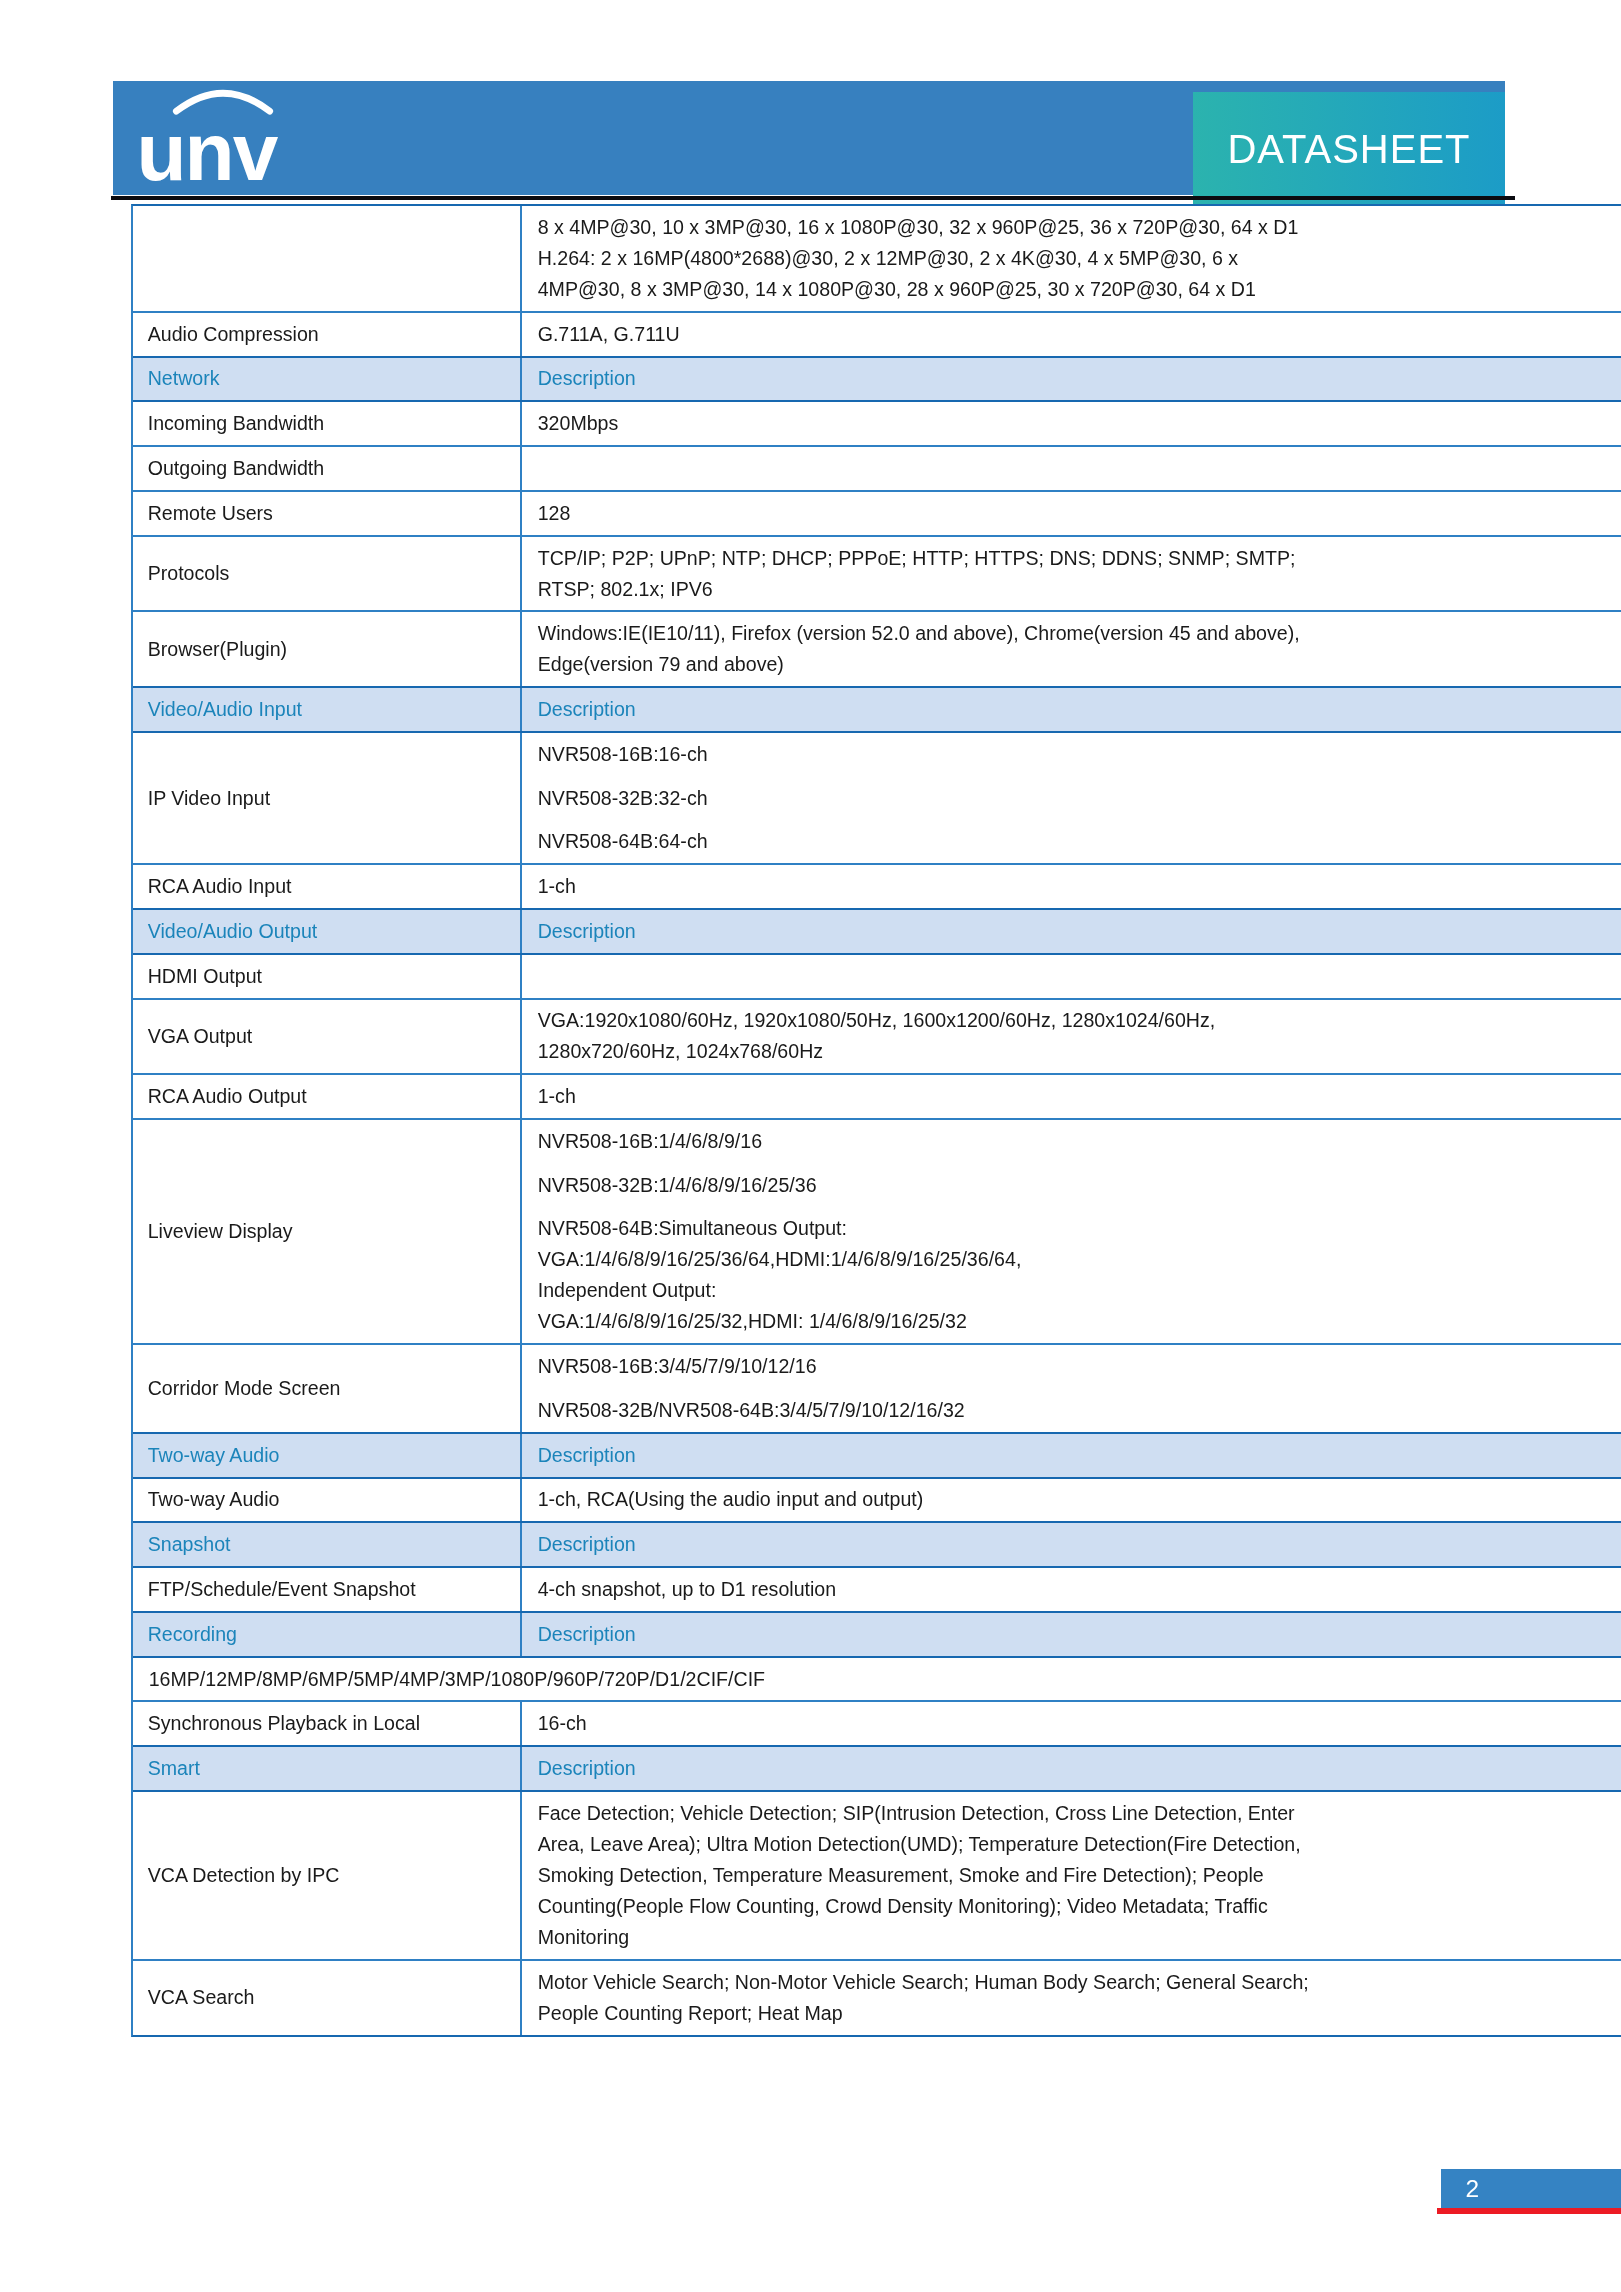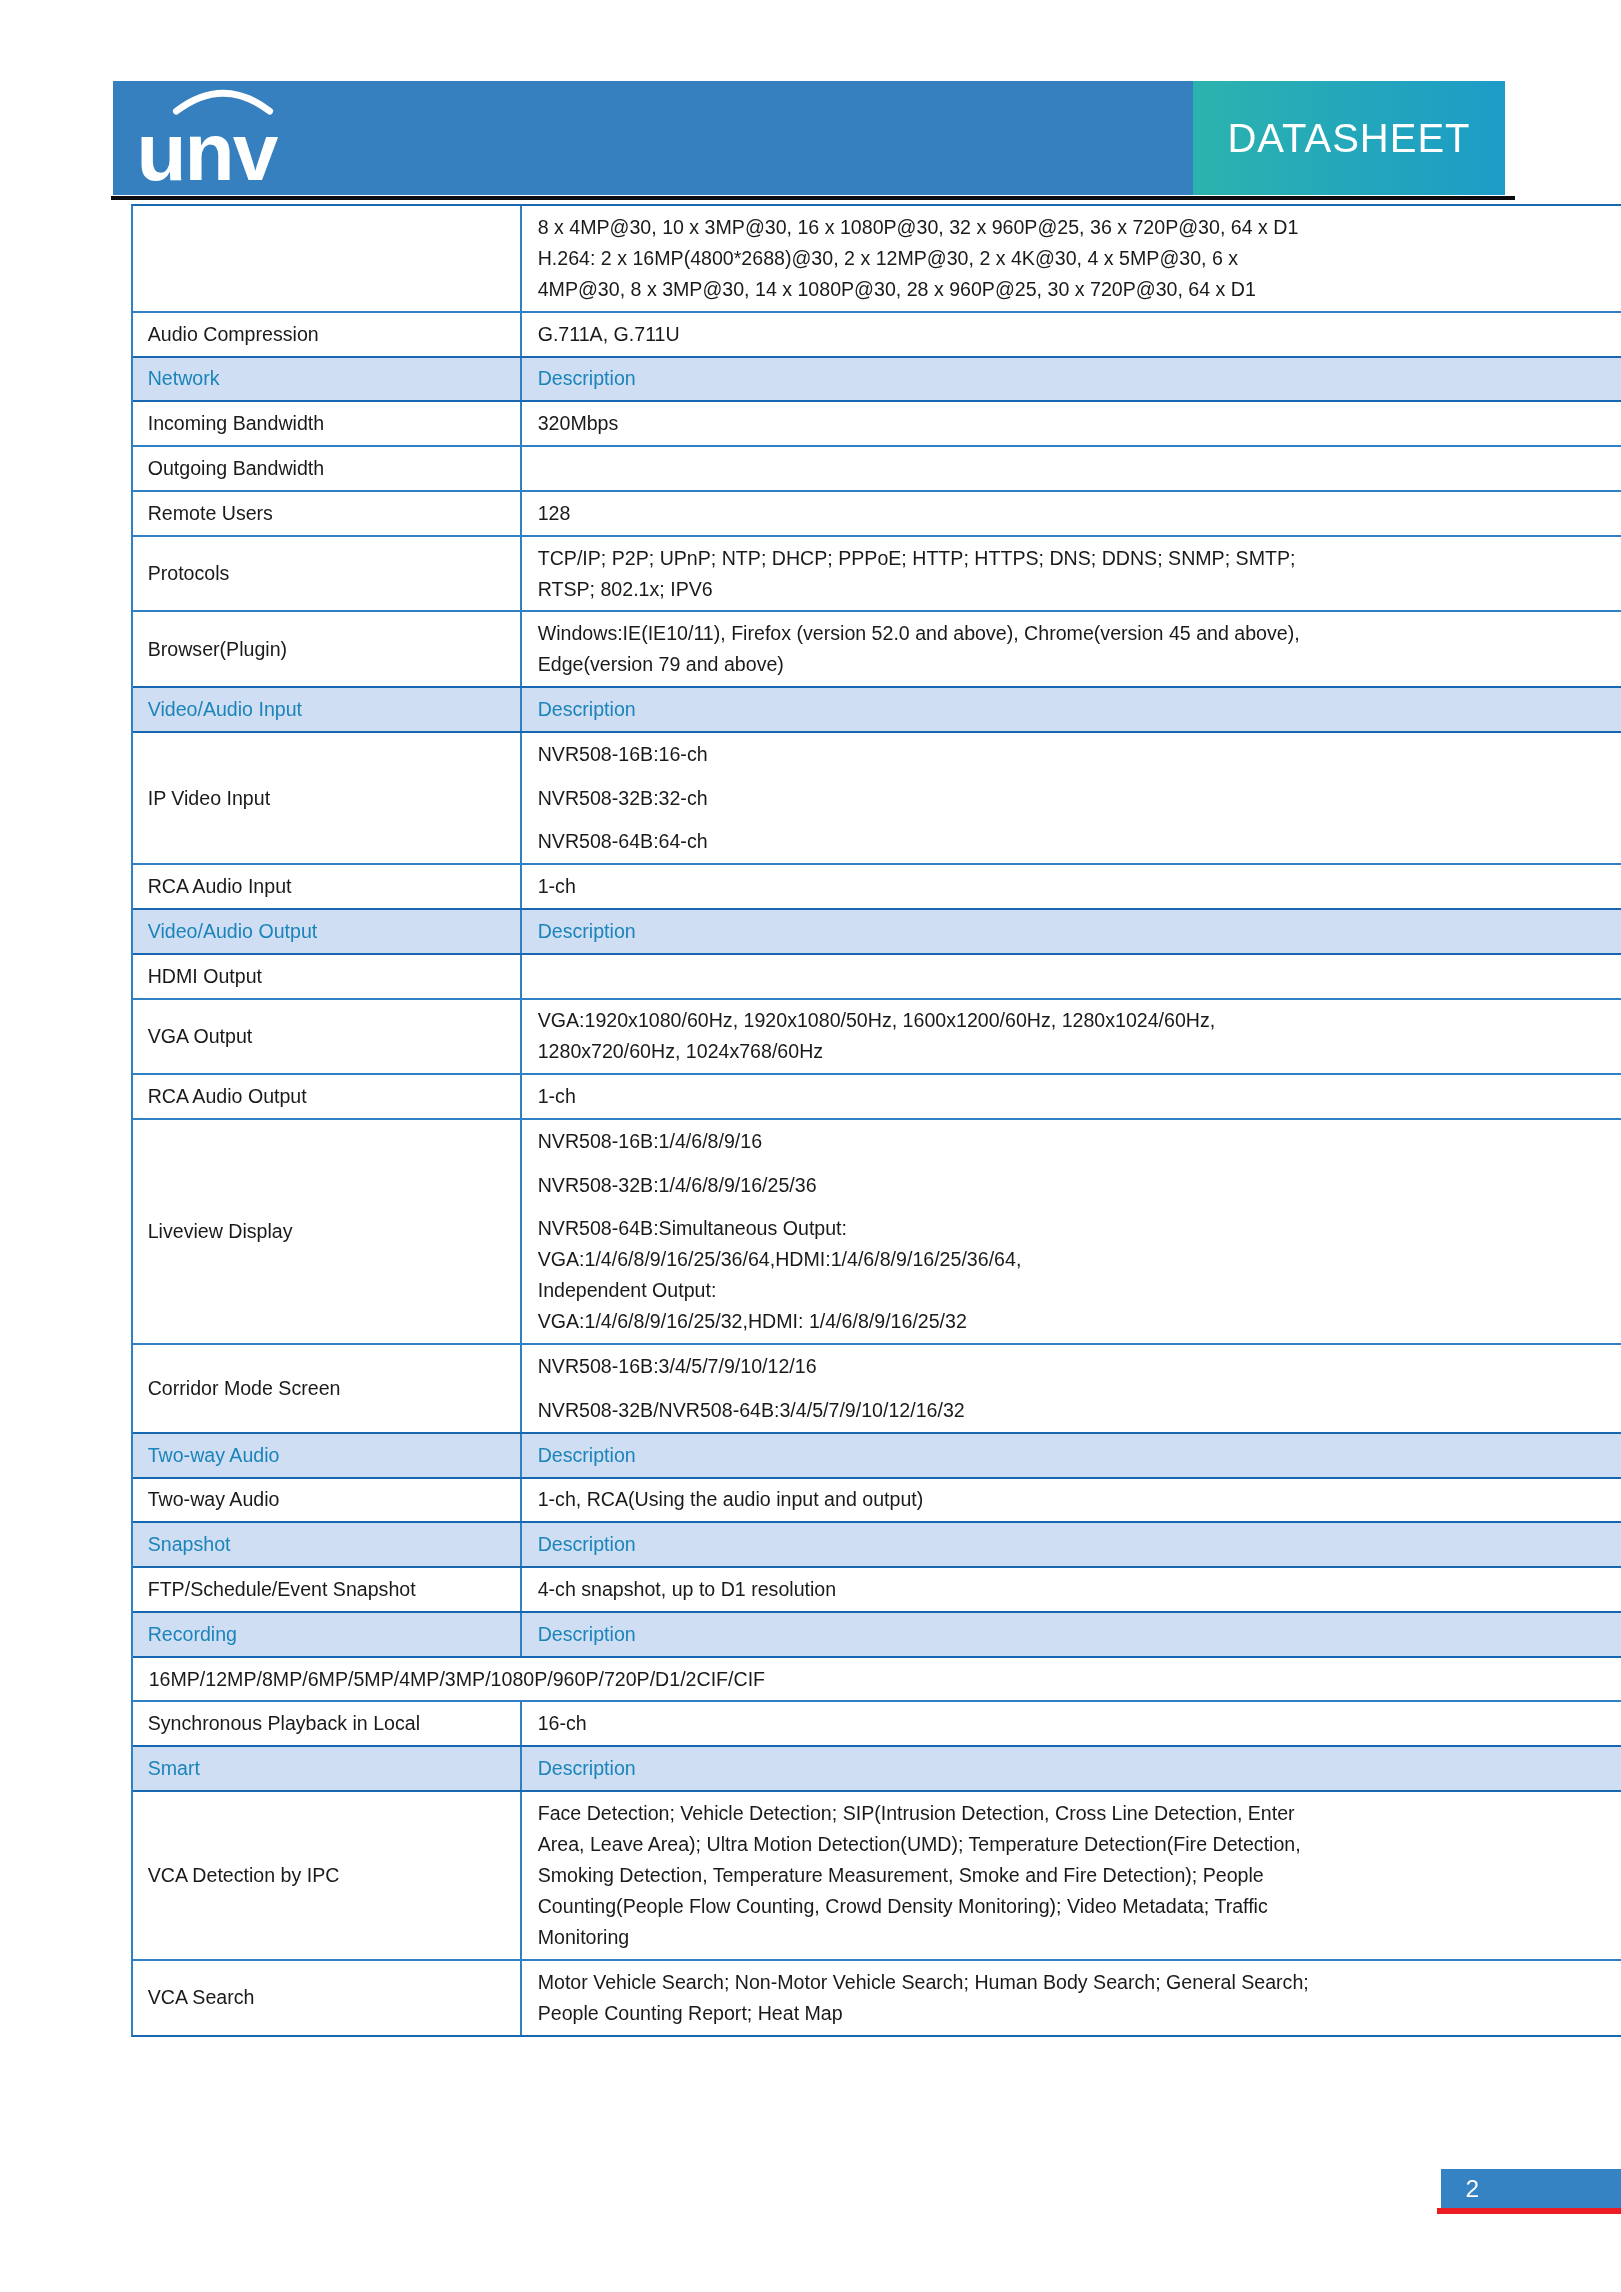--- a/index.html
+++ b/index.html
@@ -34,21 +34,21 @@
   }
   .logo{
     position:absolute;left:23.5px;bottom:9.8px;
     color:var(--white);
     font-size:82px;font-weight:600;letter-spacing:-2px;line-height:0.82;
   }
   .logo-arc{
     position:absolute;left:33px;top:-37px;width:106px;height:35px;
   }
   .badge{
-    position:absolute;right:0;top:0;width:312px;height:114px;
+    position:absolute;right:0;top:11px;width:312px;height:114px;
     background:linear-gradient(90deg,var(--badge-teal-start),var(--badge-teal-end));
     display:flex;align-items:center;justify-content:center;
   }
   .badge-text{
     color:var(--white);font-size:40px;font-weight:500;letter-spacing:1px;
   }
   .header-underline{
     position:absolute;left:111px;top:196px;width:1404px;height:3.9px;
     background:var(--underline-black);
   }

